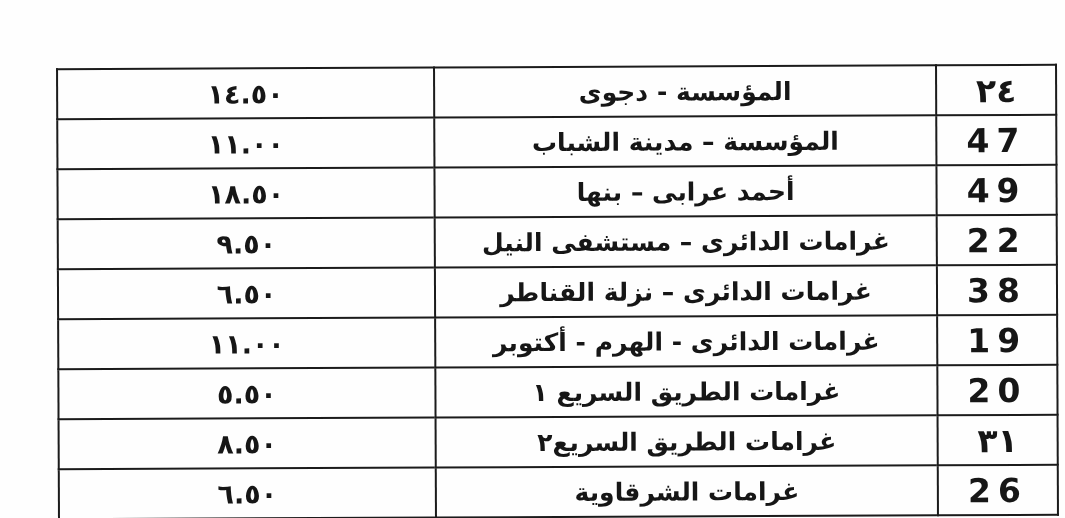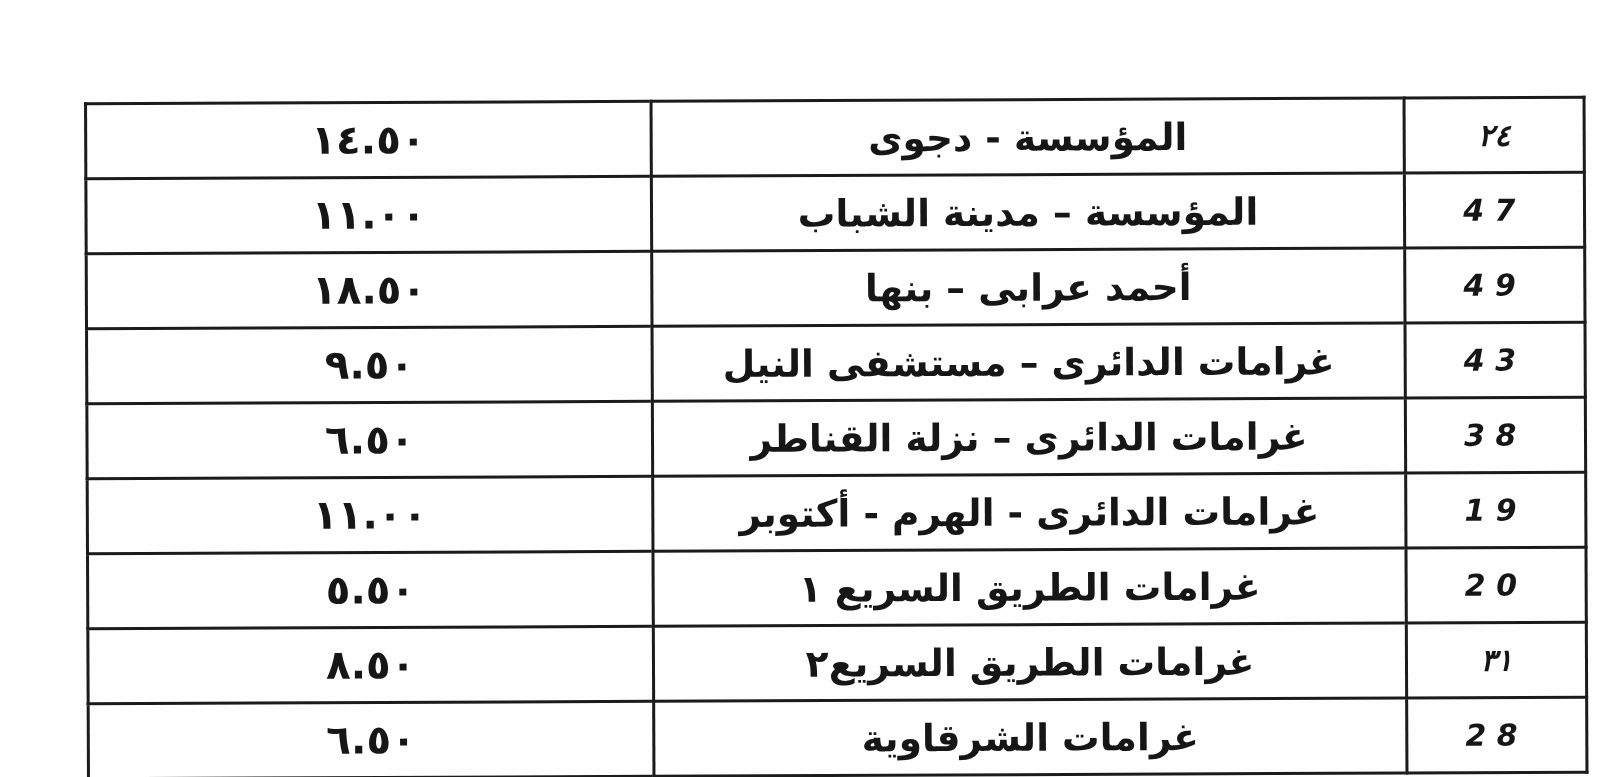--- a/index.html
+++ b/index.html
@@ -35,23 +35,22 @@
   table.fines-table td {
     padding: 0;
     vertical-align: middle;
     text-align: center;
     color: #161616;
     font-weight: bold;
     height: 48px;
   }
   td.cell-number {
     width: 118px;
-    font-size: 20px;
+    font-size: 33px;
     letter-spacing: 7px;
-    font-style: italic;
   }
   td.cell-name {
     width: 500px;
     font-size: 25px;
   }
   td.cell-value {
     width: 375px;
     font-size: 27px;
     letter-spacing: 6px;
   }
@@ -71,21 +70,21 @@
           <td class="cell-number">47</td>
           <td class="cell-name">المؤسسة – مدينة الشباب</td>
           <td class="cell-value">١١.٠٠</td>
         </tr>
         <tr>
           <td class="cell-number">49</td>
           <td class="cell-name">أحمد عرابى – بنها</td>
           <td class="cell-value">١٨.٥٠</td>
         </tr>
         <tr>
-          <td class="cell-number">43</td>
+          <td class="cell-number">22</td>
           <td class="cell-name">غرامات الدائرى – مستشفى النيل</td>
           <td class="cell-value">٩.٥٠</td>
         </tr>
         <tr>
           <td class="cell-number">38</td>
           <td class="cell-name">غرامات الدائرى – نزلة القناطر</td>
           <td class="cell-value">٦.٥٠</td>
         </tr>
         <tr>
           <td class="cell-number">19</td>
@@ -96,19 +95,19 @@
           <td class="cell-number">20</td>
           <td class="cell-name">غرامات الطريق السريع ١</td>
           <td class="cell-value">٥.٥٠</td>
         </tr>
         <tr>
           <td class="cell-number">٣١</td>
           <td class="cell-name">غرامات الطريق السريع٢</td>
           <td class="cell-value">٨.٥٠</td>
         </tr>
         <tr>
-          <td class="cell-number">28</td>
+          <td class="cell-number">26</td>
           <td class="cell-name">غرامات الشرقاوية</td>
           <td class="cell-value">٦.٥٠</td>
         </tr>
       </tbody>
   </table>
 </div>
 
 </body></html>

